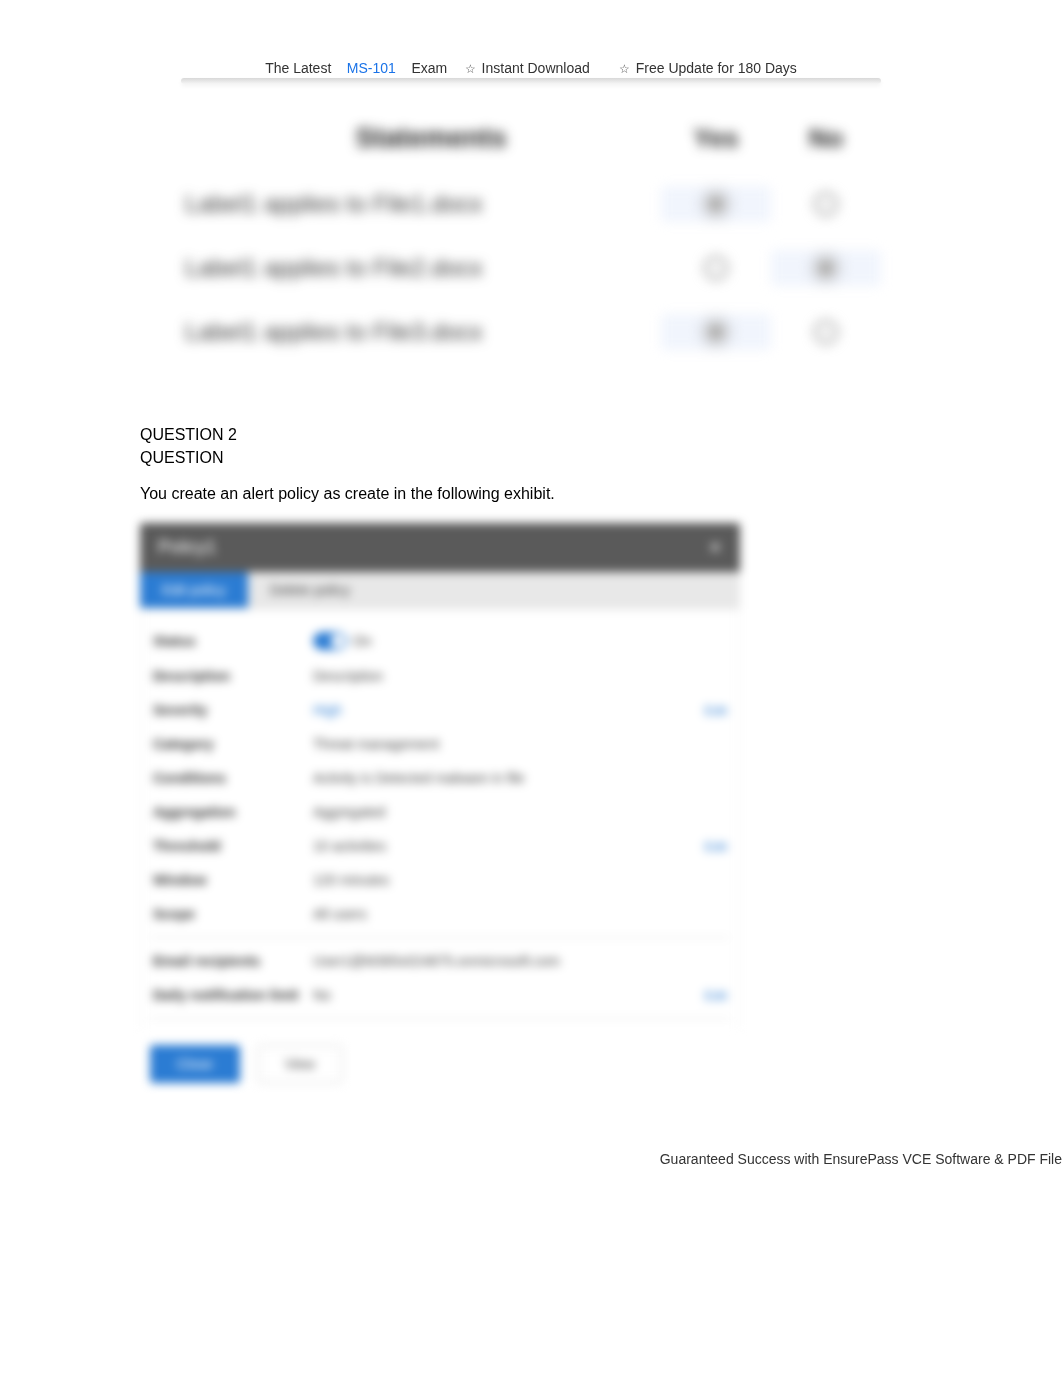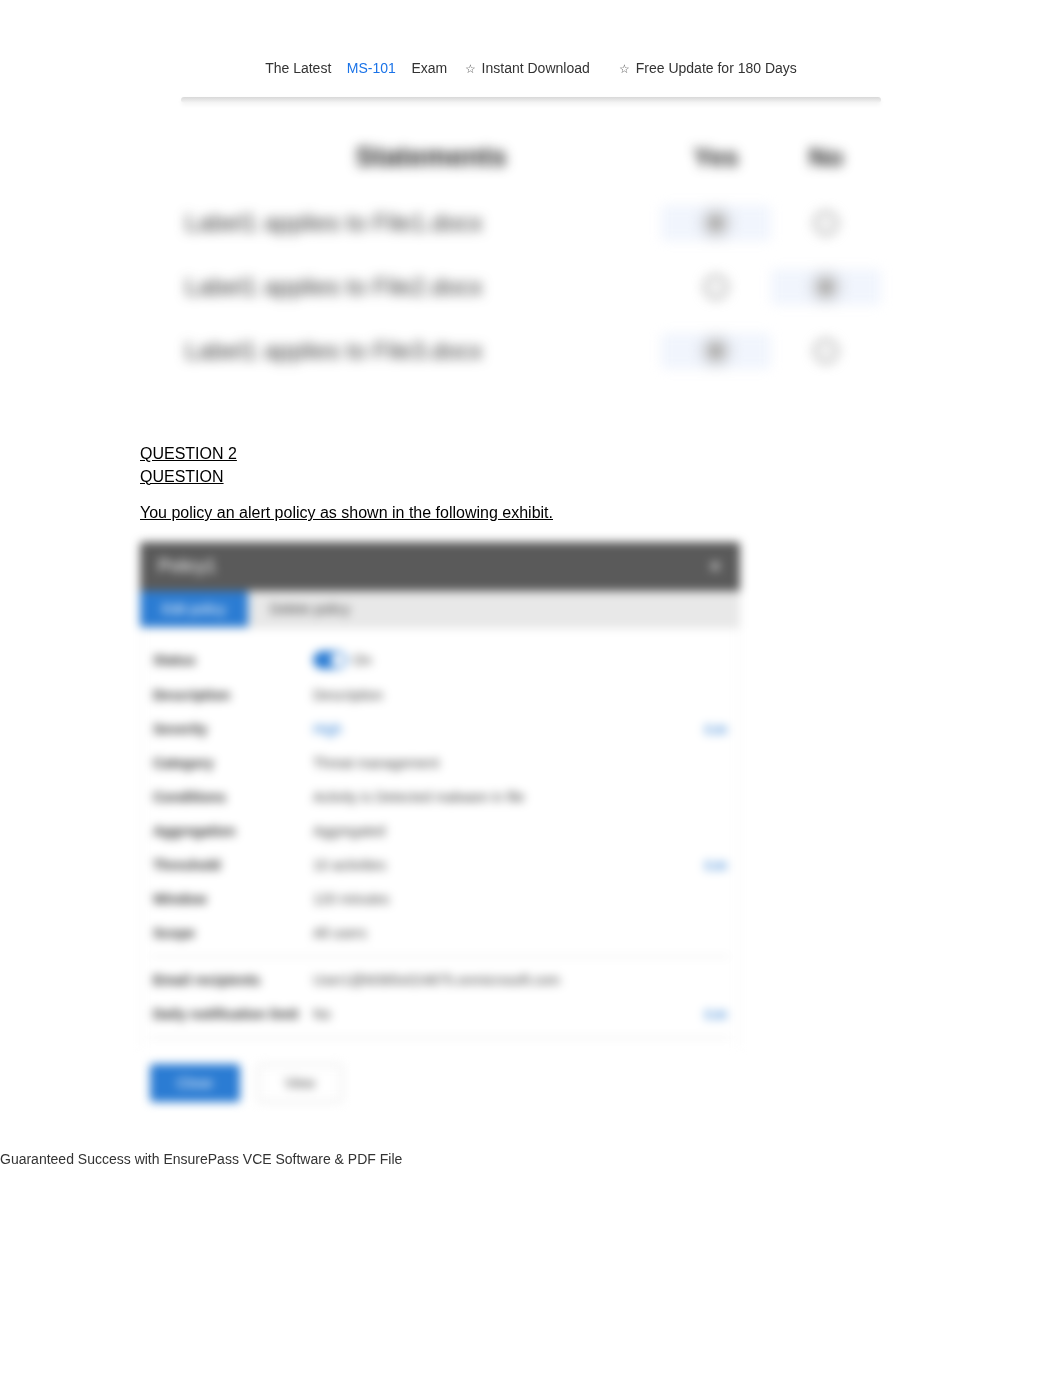--- a/index.html
+++ b/index.html
@@ -14,21 +14,21 @@
   .page {
     width: 1062px;
     height: 1377px;
     padding: 60px 140px 40px 140px;
     position: relative;
   }
   .topbar {
     text-align: center;
     font-size: 14px;
     color: #333;
-    margin-bottom: 21px;
+    margin-bottom: 2px;
     white-space: nowrap;
   }
   .topbar .link { color: #1a73e8; }
   .topbar .star {
     font-size: 12px;
     color: #555;
     display: inline-block;
     vertical-align: middle;
     margin: 0 2px 0 6px;
   }
@@ -104,21 +104,21 @@
     padding: 6px 0;
   }
 
   
   .qtext {
     font-size: 16px;
     color: #000;
     line-height: 1.4;
     margin-bottom: 18px;
   }
-  .qtext .line { display: block; text-decoration: underline; }
+  .qtext .line { display: block; }
   .qtext .gap { margin-top: 14px; }
 
   
   .panel-wrap {
     width: 600px;
     margin: 10px 0 30px 0;
     filter: blur(5px);
   }
   .panel-header {
     background: #5a5a5a;
@@ -208,22 +208,22 @@
   }
   .btn.primary {
     background: #2b7cd3;
     border-color: #2b7cd3;
     color: #fff;
   }
 
   .footer-note {
     position: absolute;
     bottom: 210px;
-    left: 0; right: 13px;
-    text-align: left;
+    left: 0; right: 0;
+    text-align: right;
     font-size: 14px;
     color: #333;
   }
 </style>
 </head>
 <body>
 
 <div class="page">
 
   <div class="topbar">
@@ -275,21 +275,21 @@
         </div>
       <div class="cell">
           <div class="radio"></div>
         </div>
     </div>
   </div>
 
   <div class="qtext">
     <span class="line">QUESTION 2</span>
     <span class="line">QUESTION</span>
-    <span class="line gap">You policy an alert policy as shown in the following exhibit.</span>
+    <span class="line gap">You create an alert policy as create in the following exhibit.</span>
   </div>
 
   <div class="panel-wrap">
     <div class="panel-header">
       <span>Policy1</span>
       <span class="close">✕</span>
     </div>
     <div class="panel-tabs">
       <div class="tab active">Edit policy</div>
       <div class="tab">Delete policy</div>

